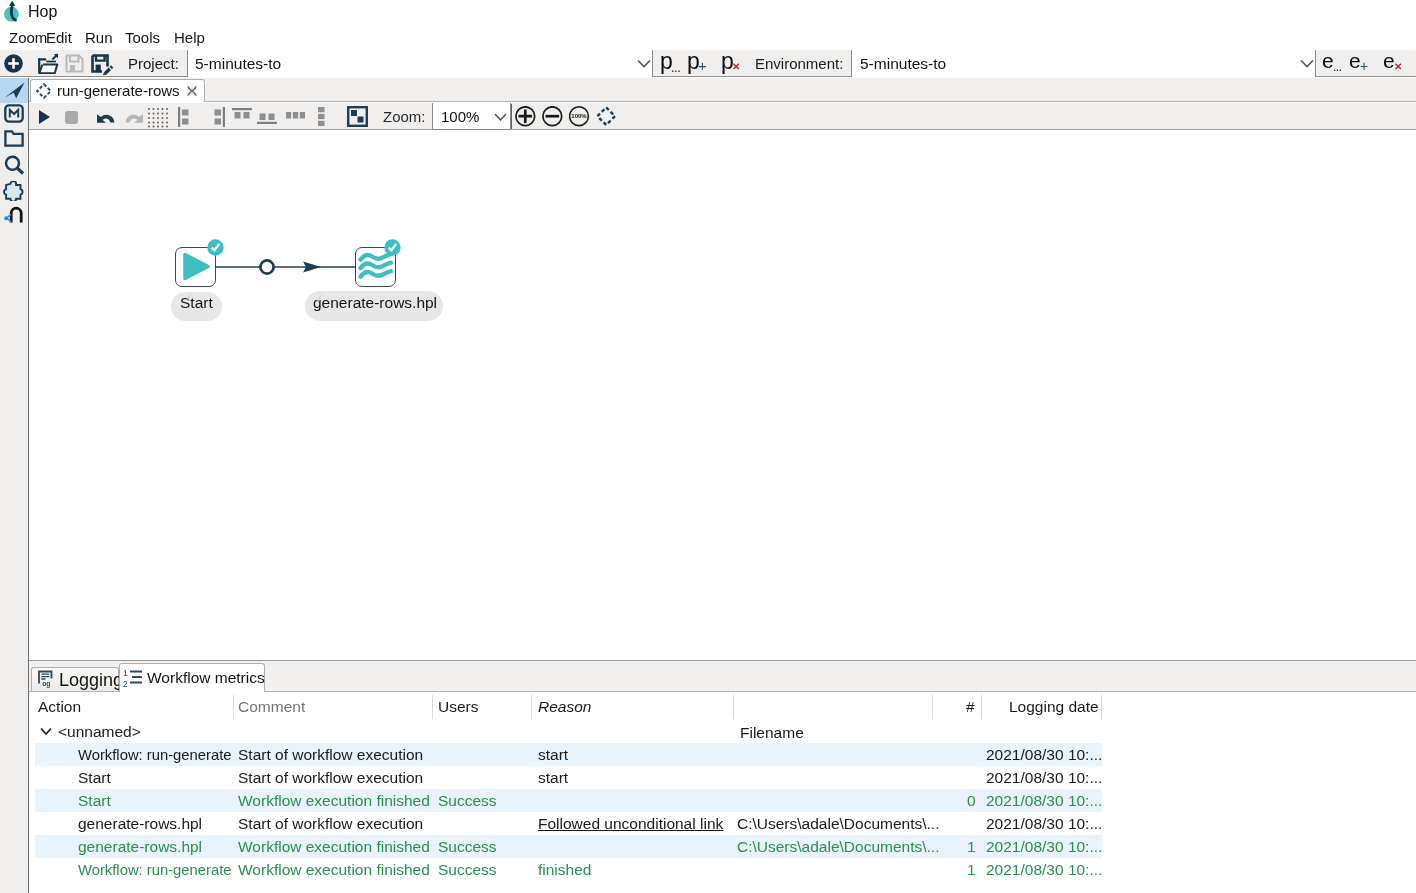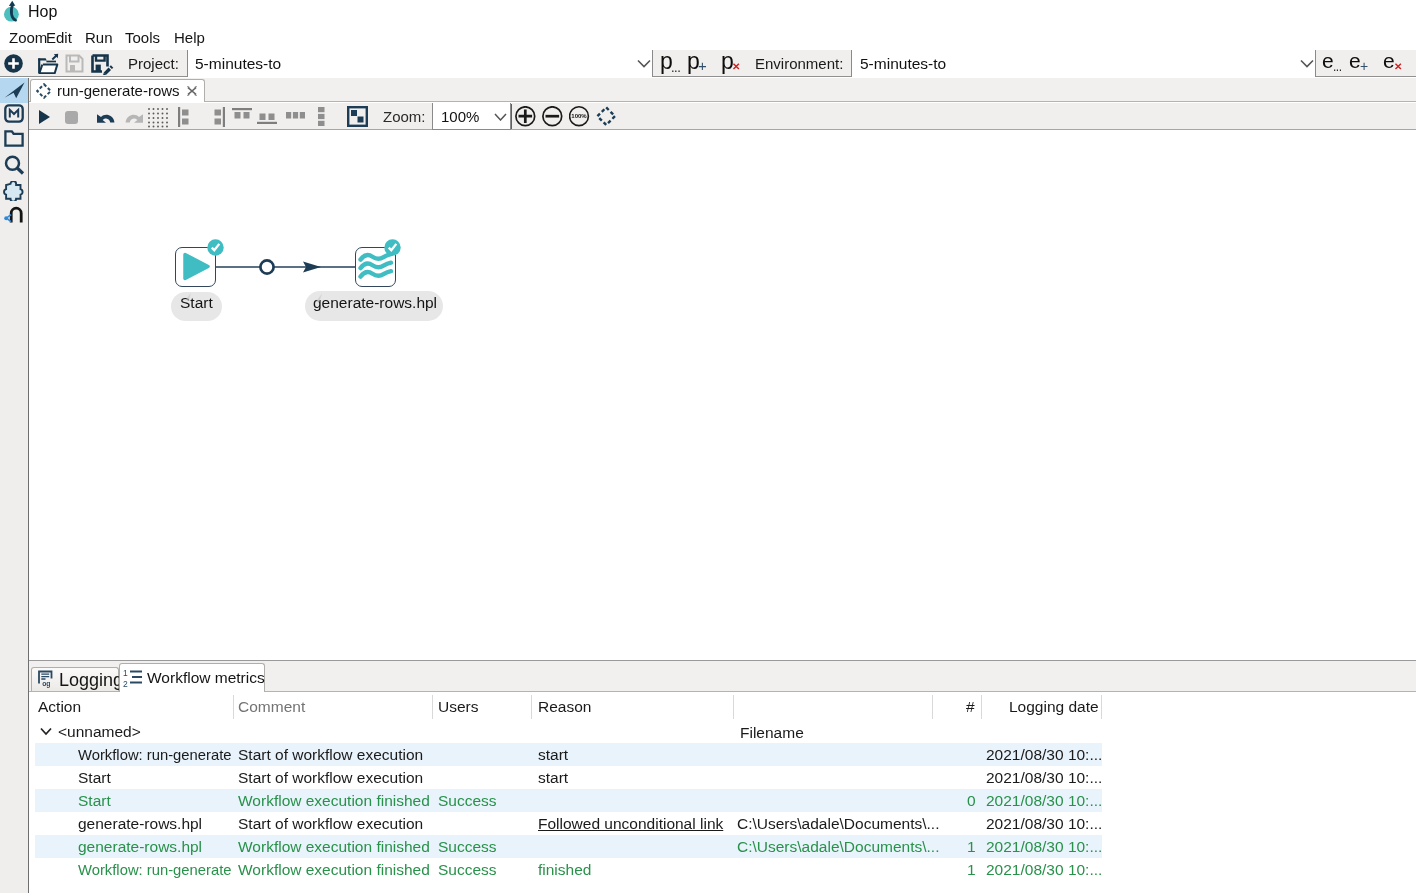--- a/index.html
+++ b/index.html
@@ -291,21 +291,21 @@
 <svg class="abs" style="left:123px;top:668px" width="20" height="20" viewBox="0 0 20 20">
   <text x="0" y="8" font-size="8.5" fill="#2a4a63" font-family="Liberation Sans">1</text>
   <text x="0" y="19" font-size="8.5" fill="#2a4a63" font-family="Liberation Sans">2</text>
   <path d="M7,3.5 H19 M9,9 H19 M7,14.5 H19" stroke="#2a4a63" stroke-width="2"></path>
 </svg>
 <div class="abs txt" style="left:147px;top:669px;font-size:15.5px;color:#141414;">Workflow metrics</div>
 
 <div class="abs txt" style="left:38px;top:698px;font-size:15.5px;color:#1a1a1a;">Action</div>
 <div class="abs txt" style="left:238px;top:698px;font-size:15.5px;color:#737373;">Comment</div>
 <div class="abs txt" style="left:438px;top:698px;font-size:15.5px;color:#1a1a1a;">Users</div>
-<div class="abs txt" style="left:538px;top:698px;font-size:15.5px;color:#1a1a1a;">Reason</div>
+<div class="abs txt" style="left:538px;top:698px;font-size:15.5px;color:#1a1a1a;font-style:italic;">Reason</div>
 <div class="abs txt" style="left:740px;top:698px;font-size:15.5px;color:#1a1a1a;margin-top:26px;">Filename</div>
 <div class="abs txt" style="left:966px;top:698px;font-size:15.5px;color:#1a1a1a;">#</div>
 <div class="abs txt" style="left:1009px;top:698px;font-size:15.5px;color:#1a1a1a;">Logging date</div>
 <div class="abs" style="left:233px;top:695px;width:1px;height:24px;background:#d9d9d9;"></div>
 <div class="abs" style="left:432px;top:695px;width:1px;height:24px;background:#d9d9d9;"></div>
 <div class="abs" style="left:531px;top:695px;width:1px;height:24px;background:#d9d9d9;"></div>
 <div class="abs" style="left:733px;top:695px;width:1px;height:24px;background:#d9d9d9;"></div>
 <div class="abs" style="left:932px;top:695px;width:1px;height:24px;background:#d9d9d9;"></div>
 <div class="abs" style="left:981px;top:695px;width:1px;height:24px;background:#d9d9d9;"></div>
 <div class="abs" style="left:1101px;top:695px;width:1px;height:24px;background:#d9d9d9;"></div>

